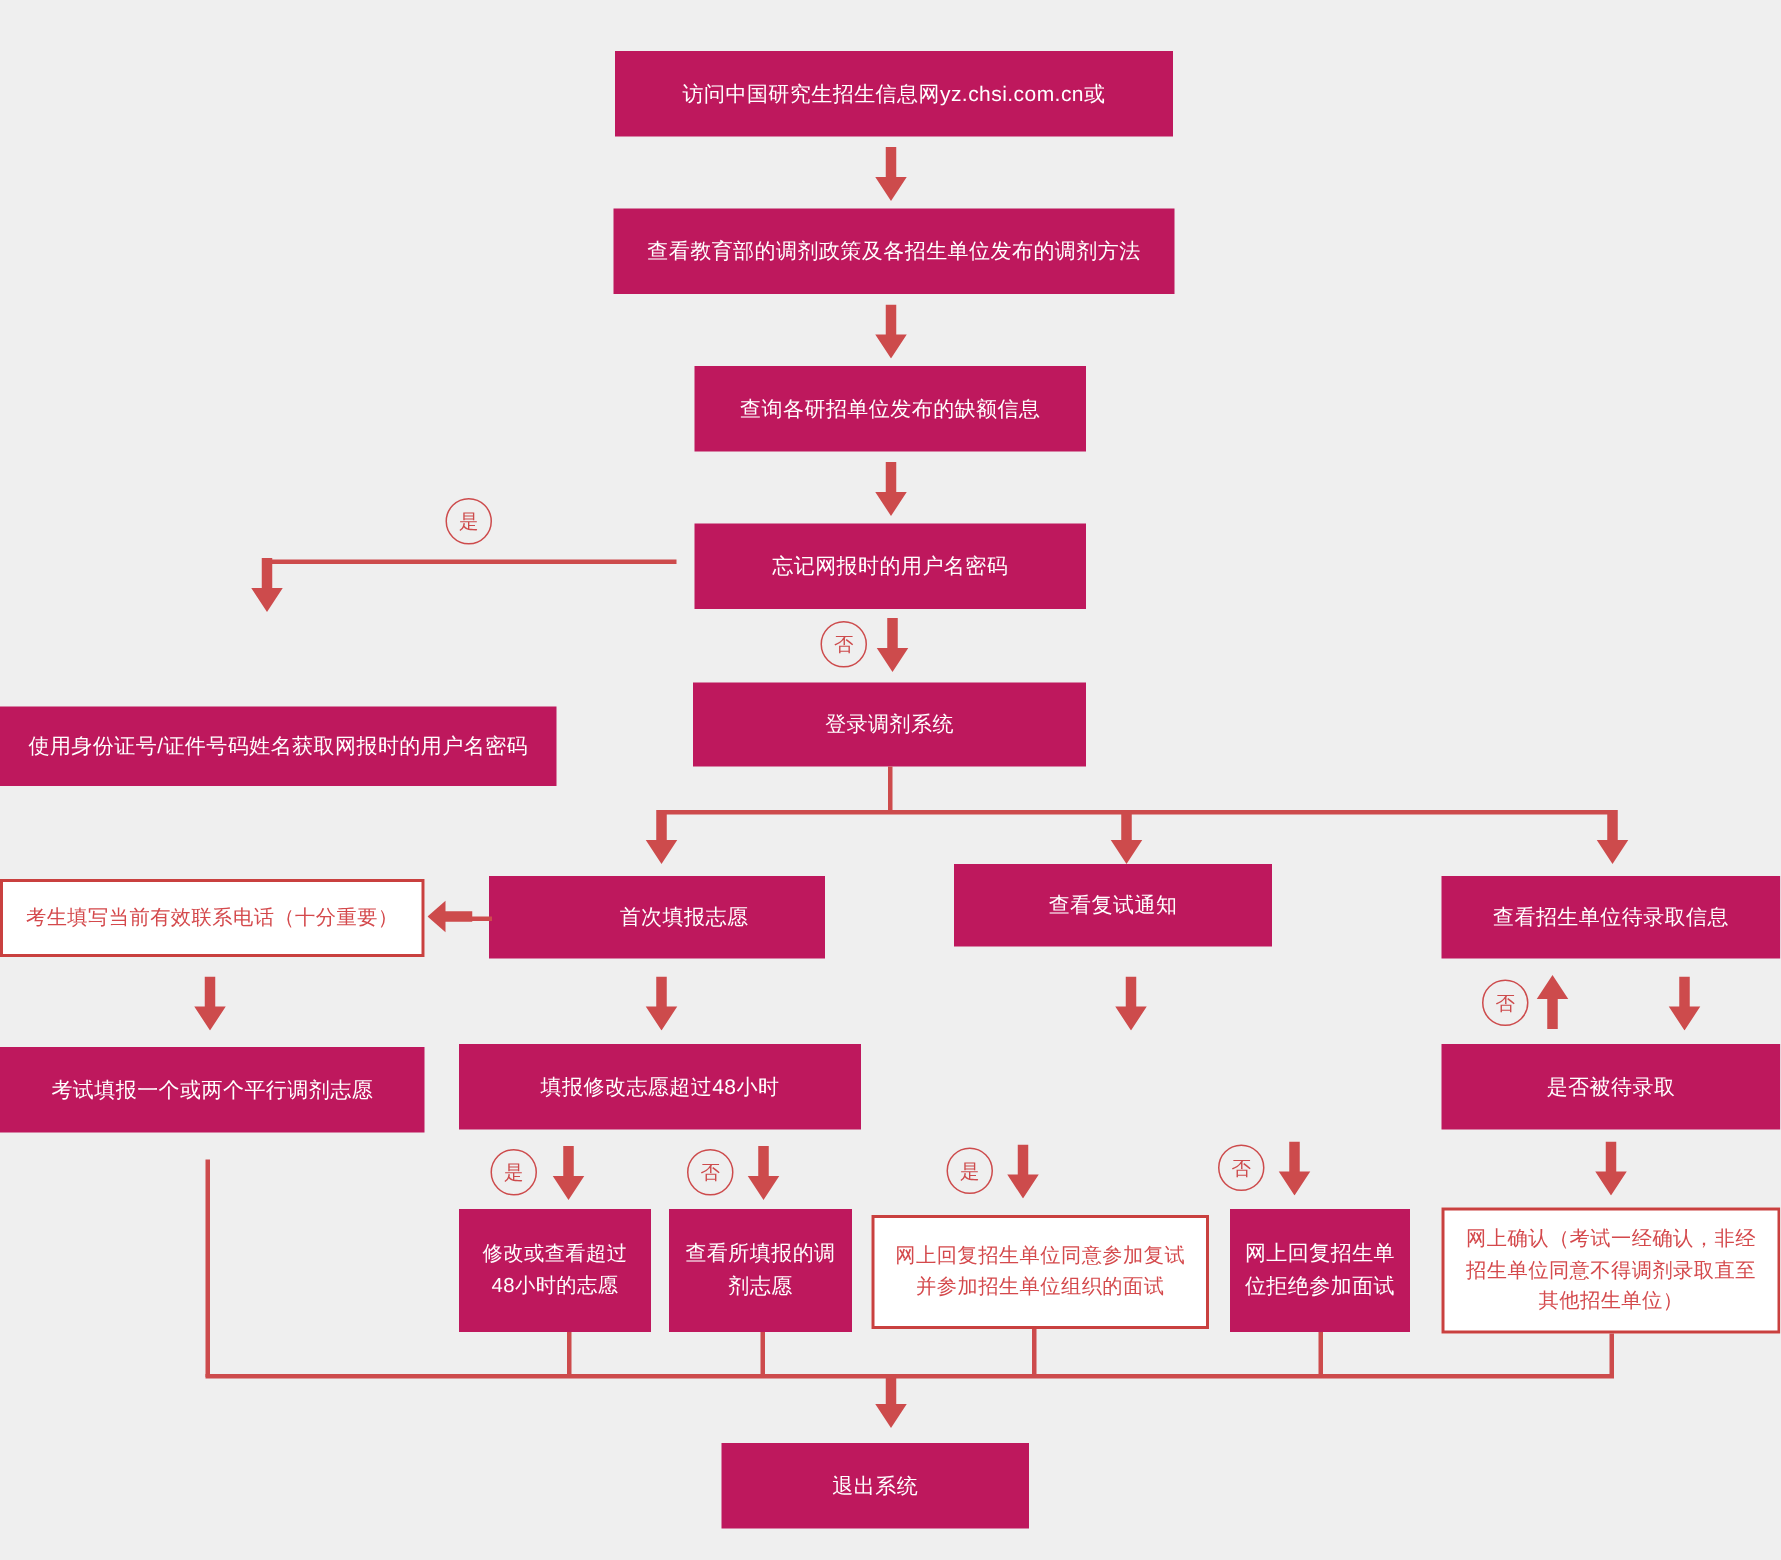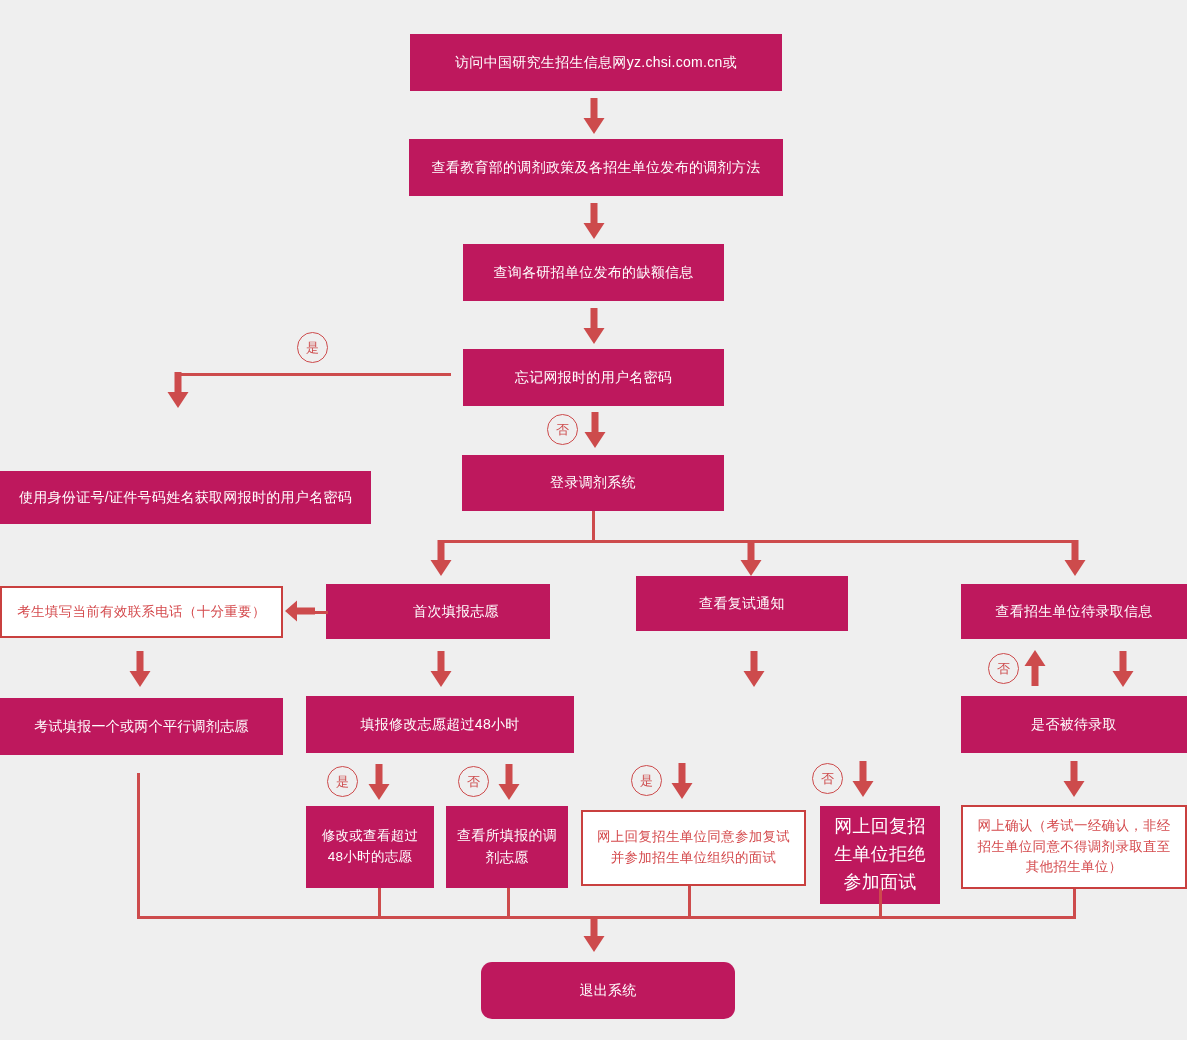--- a/index.html
+++ b/index.html
@@ -275,21 +275,21 @@
   </div>
 
   <div class="node filled" style="left:446px; top:806px; width:122px; height:82px; font-size:14px;">
     <span>查看所填报的调剂志愿</span>
   </div>
 
   <div class="node outlined" style="left:581px; top:810px; width:225px; height:76px; font-size:13.5px; padding:4px 10px;">
     <span>网上回复招生单位同意参加复试并参加招生单位组织的面试</span>
   </div>
 
-  <div class="node filled" style="left:820px; top:806px; width:120px; height:98px; font-size:18px;">
+  <div class="node filled" style="left:820px; top:806px; width:120px; height:82px; font-size:14px;">
     <span>网上回复招生单位拒绝参加面试</span>
   </div>
 
   <div class="node outlined" style="left:961px; top:805px; width:226px; height:84px; font-size:13.5px; padding:4px 8px;">
     <span>网上确认（考试一经确认，非经招生单位同意不得调剂录取直至其他招生单位）</span>
   </div>
 
   <div class="vline" style="left:137px; top:773px; height:145px;"></div>
   <div class="vline" style="left:378px; top:888px; height:30px;"></div>
   <div class="vline" style="left:507px; top:888px; height:30px;"></div>
@@ -299,17 +299,17 @@
 
   <div class="hline" style="left:137px; top:916px; width:939px;"></div>
 
   <div class="vline" style="left:592px; top:916px; height:14px;"></div>
   <div class="arrow" style="left:581px; top:916px;">
     <svg width="26" height="36" viewBox="0 0 26 36">
         <path d="M9.5 0 h7 v20 h7 L13 36 L2.5 20 h7 z" fill="#cd4b4c"></path>
       </svg>
   </div>
 
-  <div class="node filled" style="left:481px; top:962px; width:254px; height:57px;border-radius:11px;">
+  <div class="node filled" style="left:481px; top:962px; width:205px; height:57px;">
     <span>退出系统</span>
   </div>
 
 </div>
 
 </body></html>

